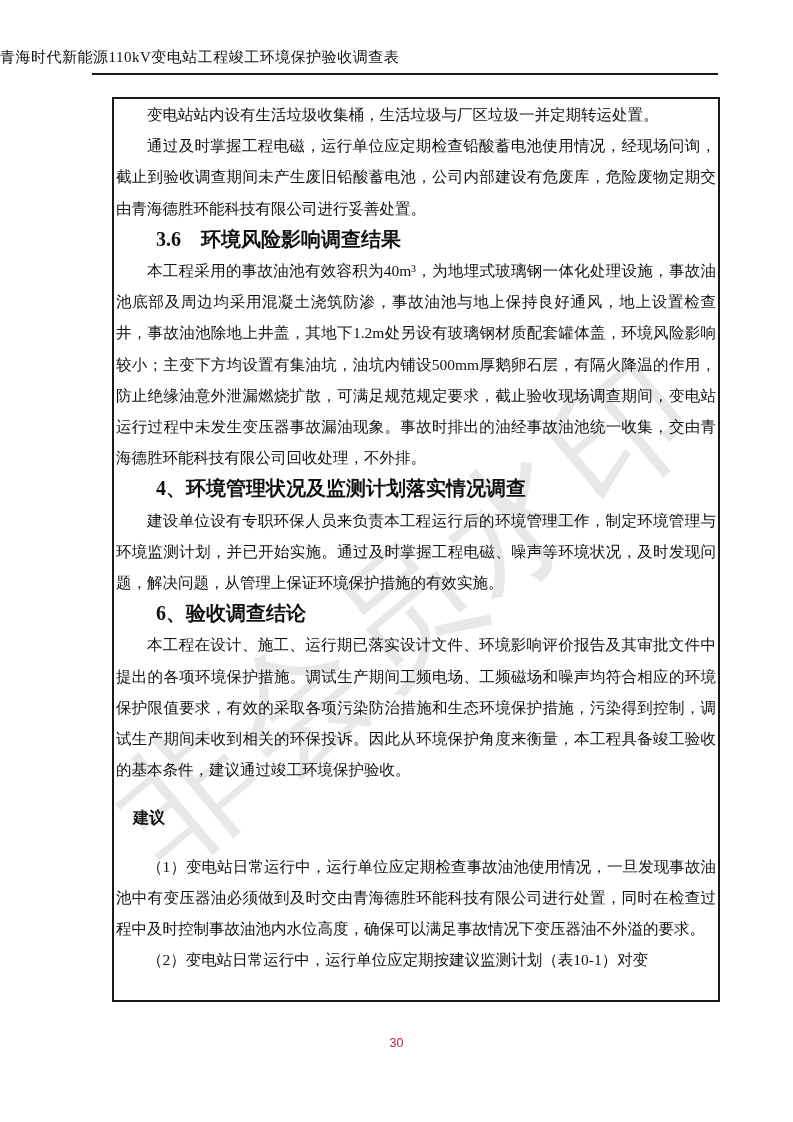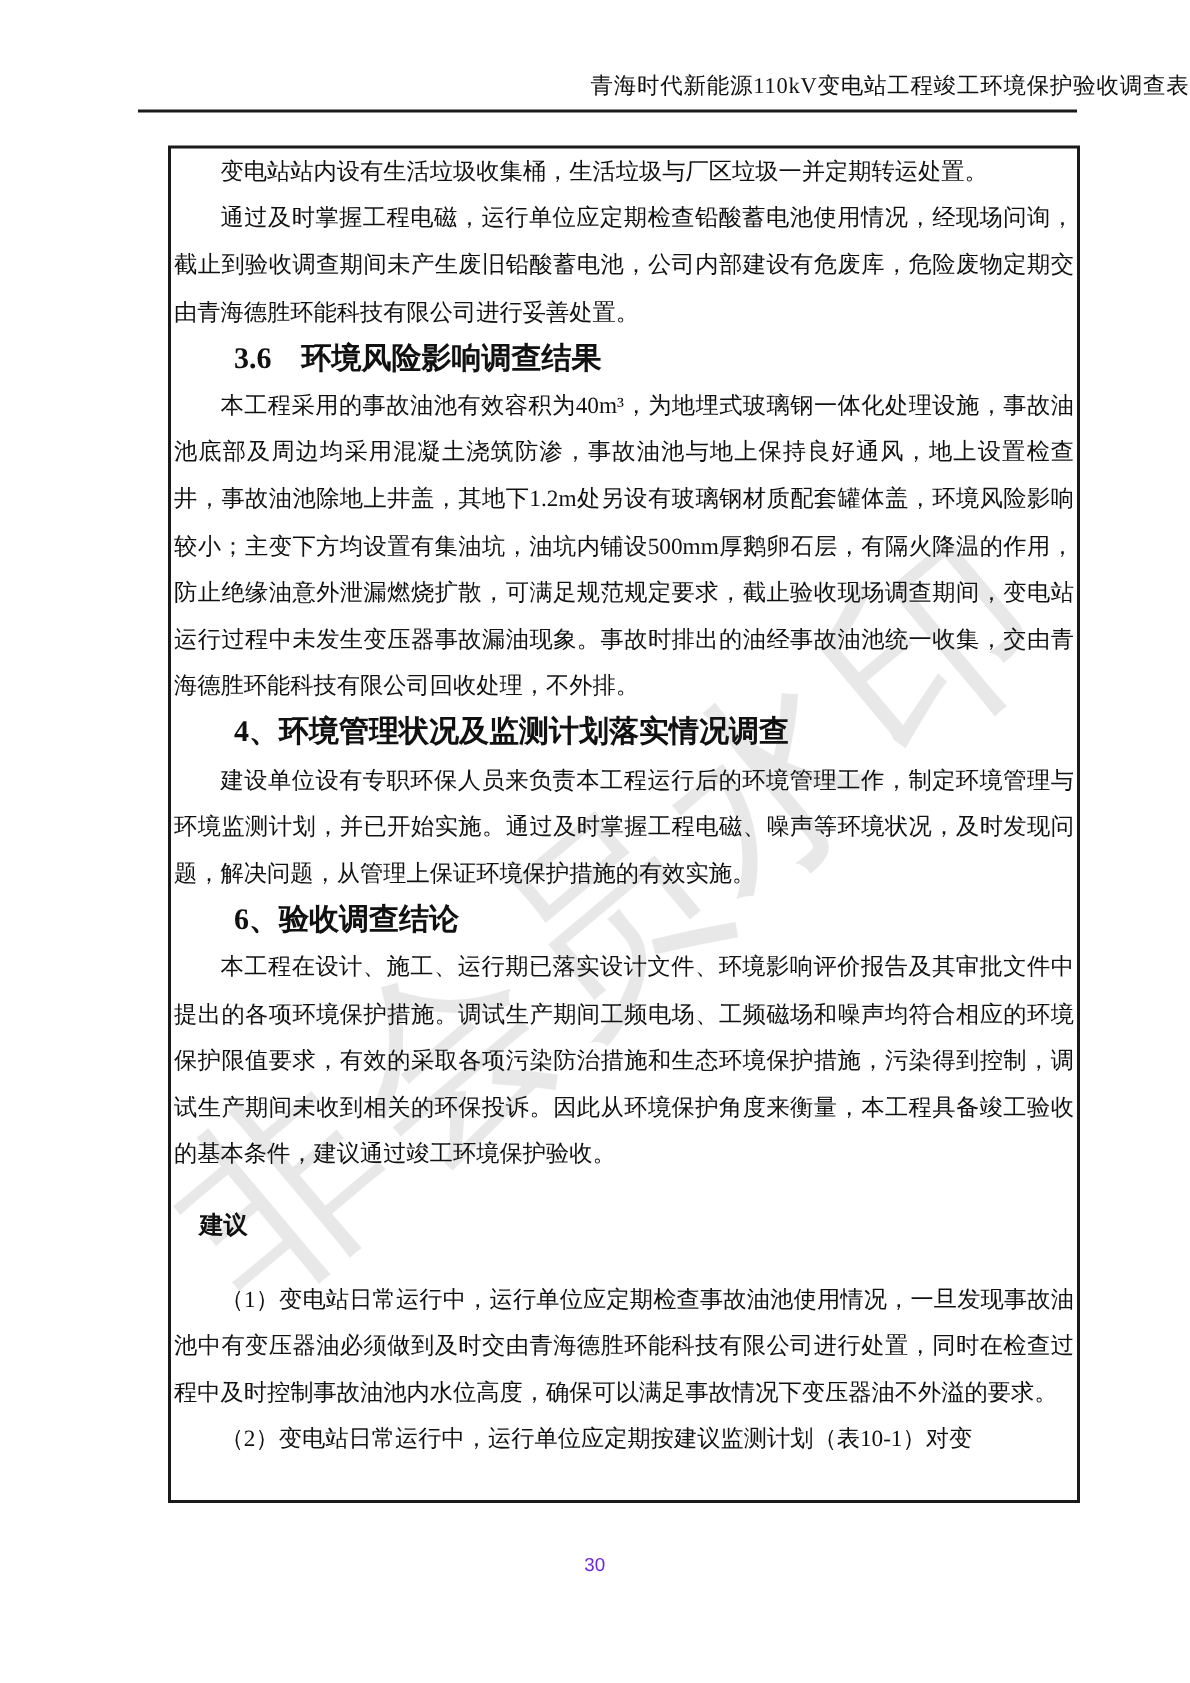--- a/index.html
+++ b/index.html
@@ -13,21 +13,21 @@
     height: 1122px;
     overflow: hidden;
     font-family: "Liberation Serif", "DejaVu Serif", serif;
     color: #111111;
   }
   .doc-header-title {
     position: absolute;
     top: 48px;
     left: 0;
     width: 100%;
-    text-align: right;
+    text-align: left;
     font-size: 15px;
     letter-spacing: 0.5px;
     z-index: 2;
   }
   .header-rule {
     position: absolute;
     top: 73px;
     left: 92px;
     width: 626px;
     height: 0;
@@ -84,21 +84,21 @@
     font-weight: bold;
     font-size: 16px;
   }
   .page-number {
     position: absolute;
     top: 1036px;
     left: 0;
     width: 100%;
     text-align: center;
     font-size: 12.5px;
-    color: #6d28d9;
+    color: #be185d;
     z-index: 2;
     font-family: "Liberation Sans", "DejaVu Sans", sans-serif;
   }
 </style>
 </head>
 <body>
 
 <div class="watermark">非会员水印</div>
 
 <div class="doc-header-title">青海时代新能源110kV变电站工程竣工环境保护验收调查表</div>

